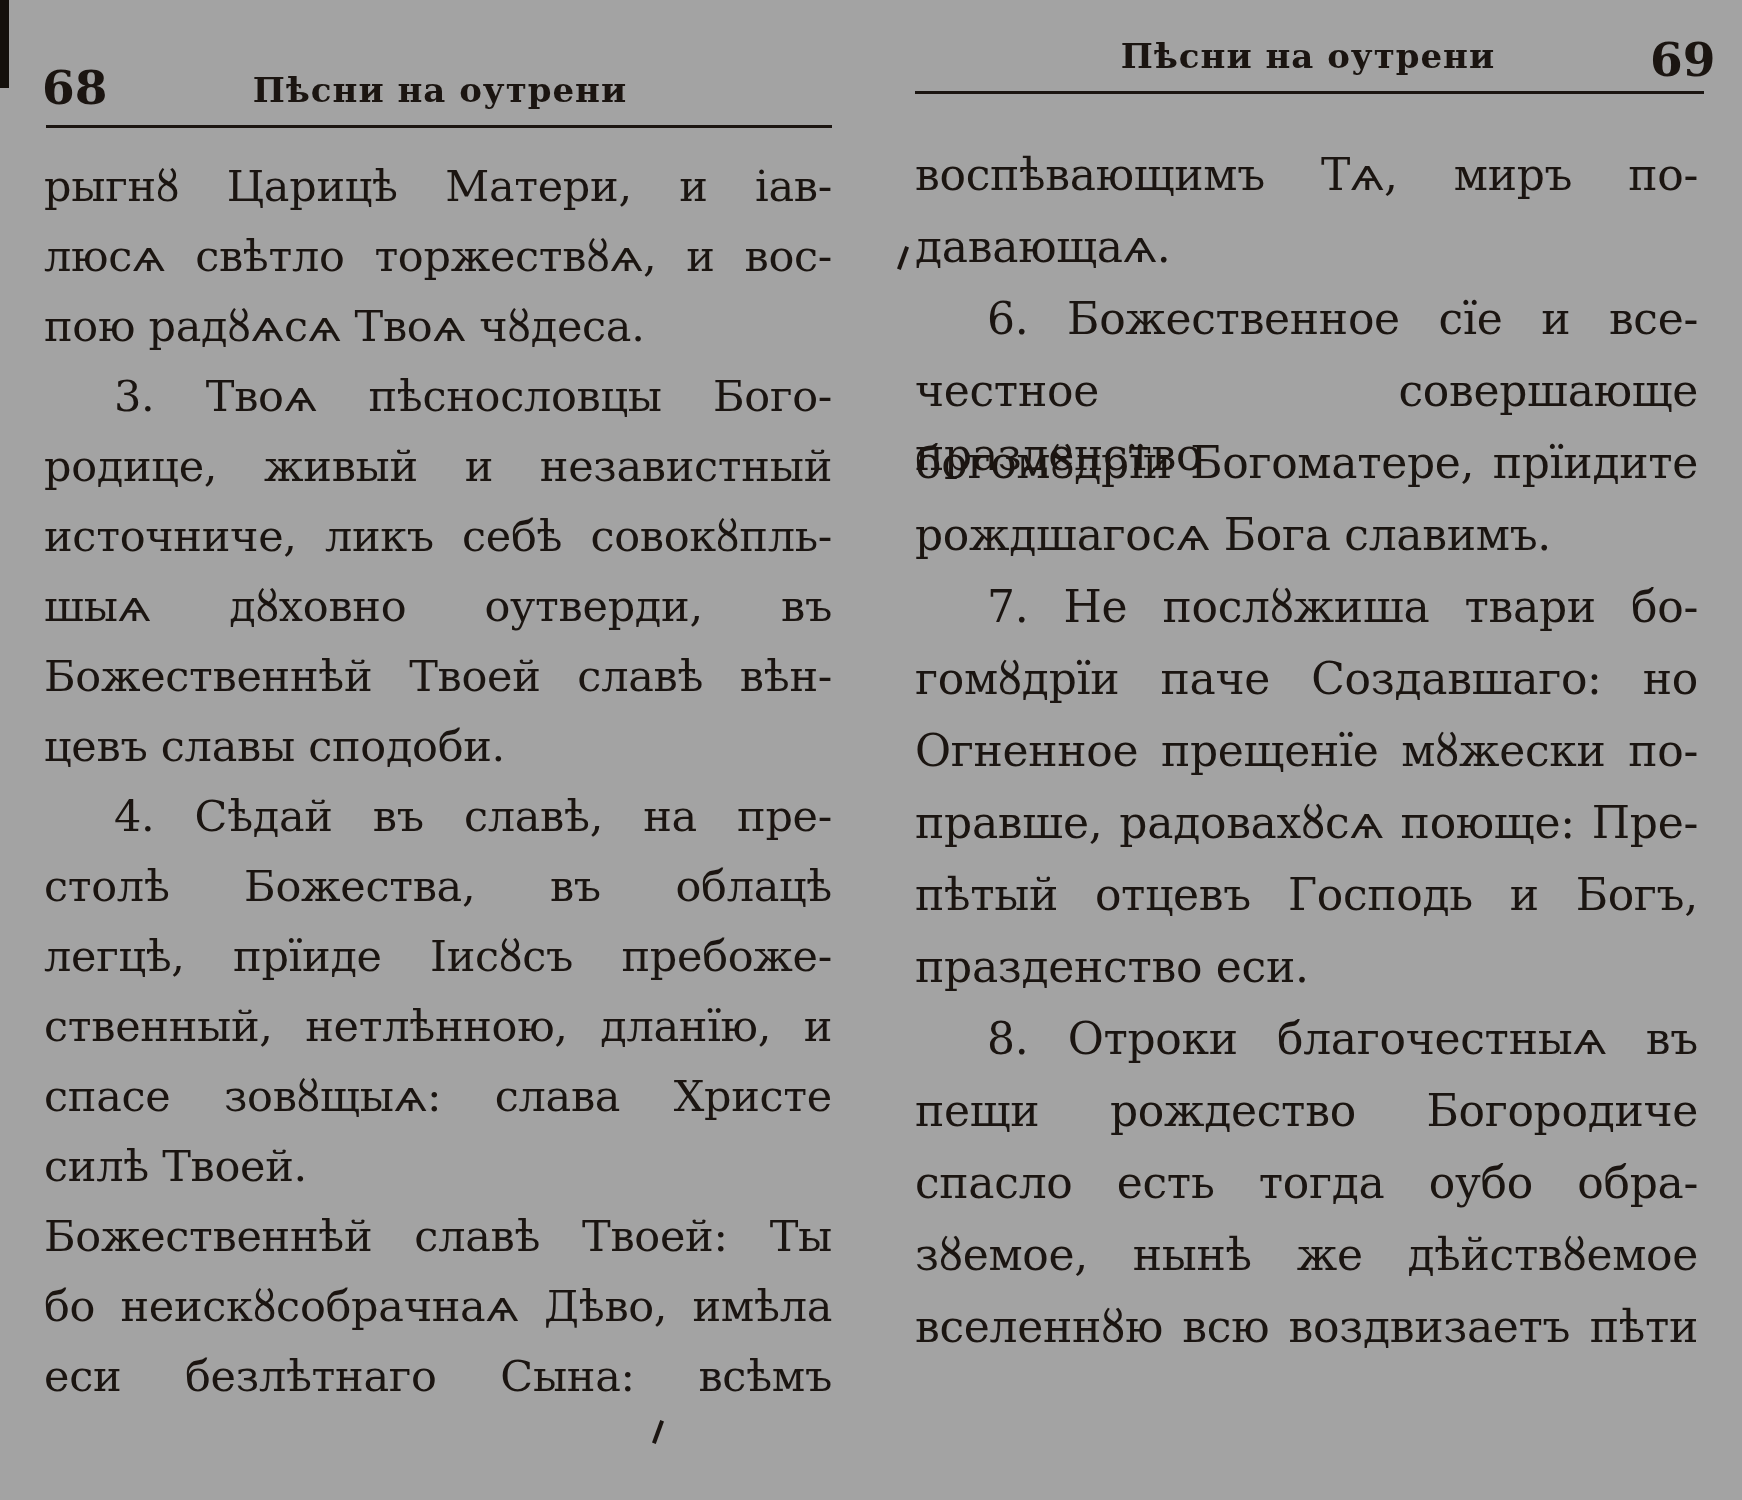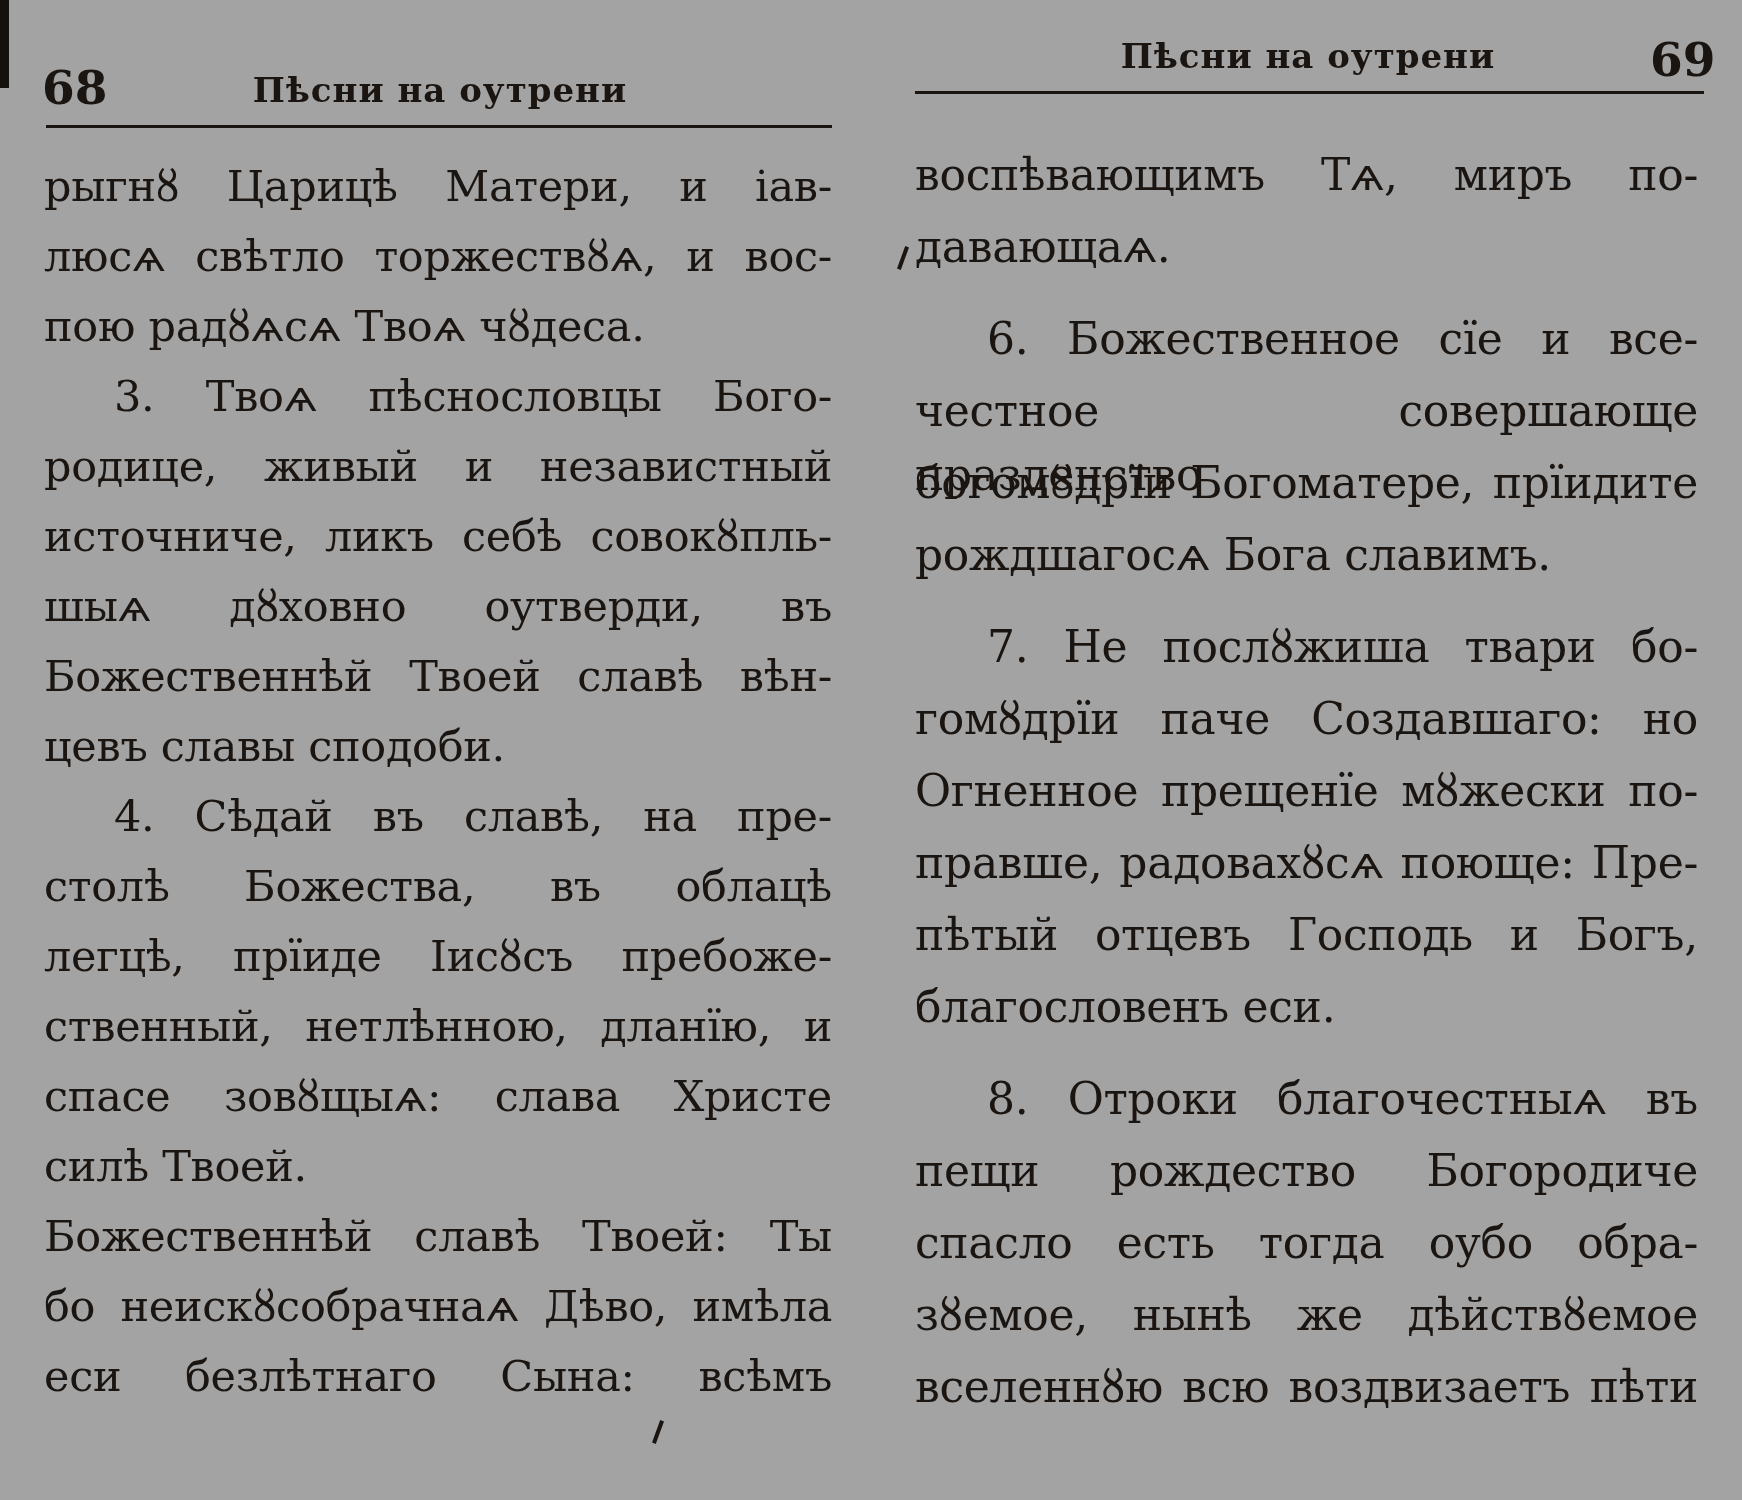--- a/index.html
+++ b/index.html
@@ -21,21 +21,21 @@
   .rule{position:absolute;height:3px;background:#1b1511;}
   .rule-left{left:46px;top:125px;width:786px;}
   .rule-right{left:915px;top:91px;width:789px;}
   .col{position:absolute;font-weight:400;}
   .col-left{left:44px;top:155px;width:788px;font-size:43px;}
   .col-left .line{height:70px;line-height:62px;}
   .col-left .ind{padding-left:70px;}
   .col-right{left:915px;top:143px;width:783px;font-size:44px;}
   .col-right .line{height:72px;line-height:64px;}
   .col-right .ind{padding-left:72px;}
-  .col-right .gap{margin-top:20px;}
+  .col-right .gap{}
   .line{letter-spacing:-0.3px;white-space:nowrap;}
   .line.just{white-space:normal;text-align:justify;text-align-last:justify;}
   .slash{position:absolute;width:4px;height:24px;background:#1b1511;transform:rotate(20deg);}
   .slash-left{left:656px;top:1420px;}
   .slash-right{left:901px;top:246px;}
   .corner-artifact{position:absolute;left:0;top:0;width:9px;height:88px;background:#14100c;}
 </style>
 </head>
 <body>
 
@@ -79,21 +79,21 @@
         <div class="line">давающаѧ.</div>
         <div class="line just ind gap">6. Божественное сїе и все-</div>
         <div class="line just">честное совершающе празденство</div>
         <div class="line just">богомȣдрїи Богоматере, прїидите</div>
         <div class="line">рождшагосѧ Бога славимъ.</div>
         <div class="line just ind gap">7. Не послȣжиша твари бо-</div>
         <div class="line just">гомȣдрїи паче Создавшаго: но</div>
         <div class="line just">Огненное прещенїе мȣжески по-</div>
         <div class="line just">правше, радовахȣсѧ поюще: Пре-</div>
         <div class="line just">пѣтый отцевъ Господь и Богъ,</div>
-        <div class="line">благословенъ еси.</div>
+        <div class="line">празденство еси.</div>
         <div class="line just ind gap">8. Отроки благочестныѧ въ</div>
         <div class="line just">пещи рождество Богородиче</div>
         <div class="line just">спасло есть тогда оубо обра-</div>
         <div class="line just">зȣемое, нынѣ же дѣйствȣемое</div>
         <div class="line just">вселеннȣю всю воздвизаетъ пѣти</div>
       </div>
     <div class="slash slash-right"></div>
   </section>
 
 </div>

